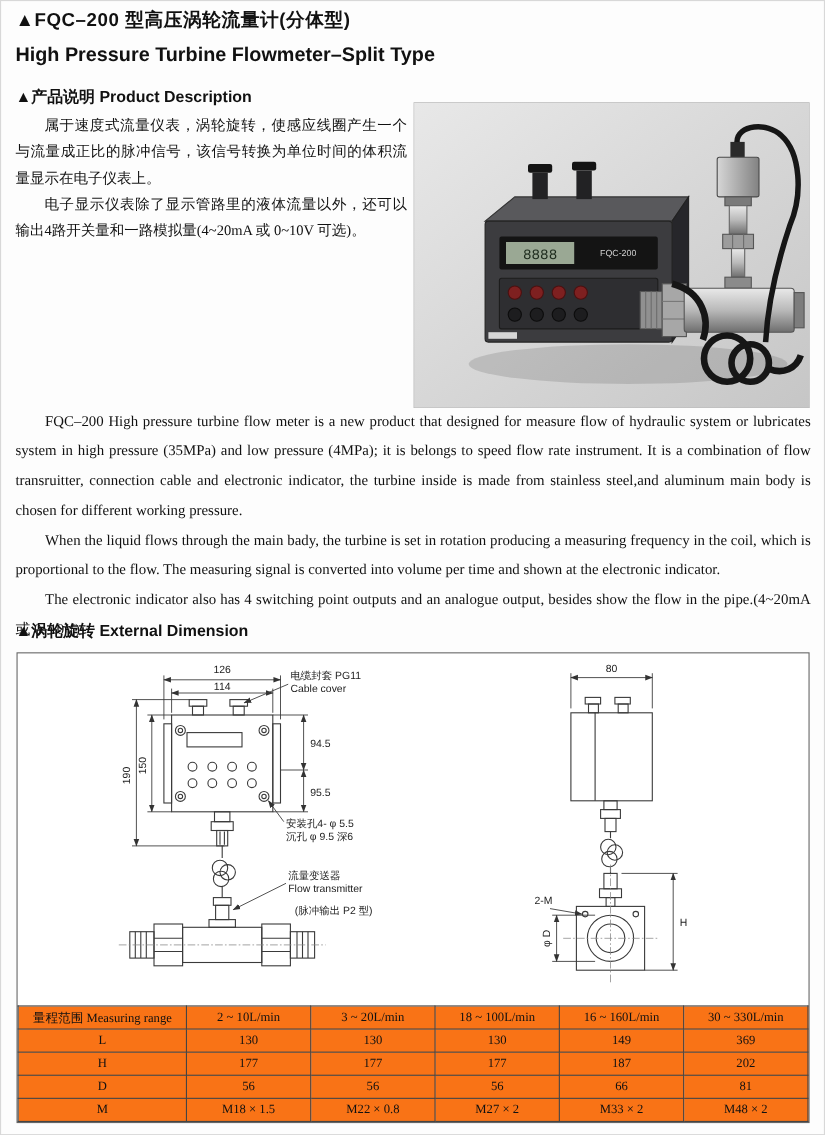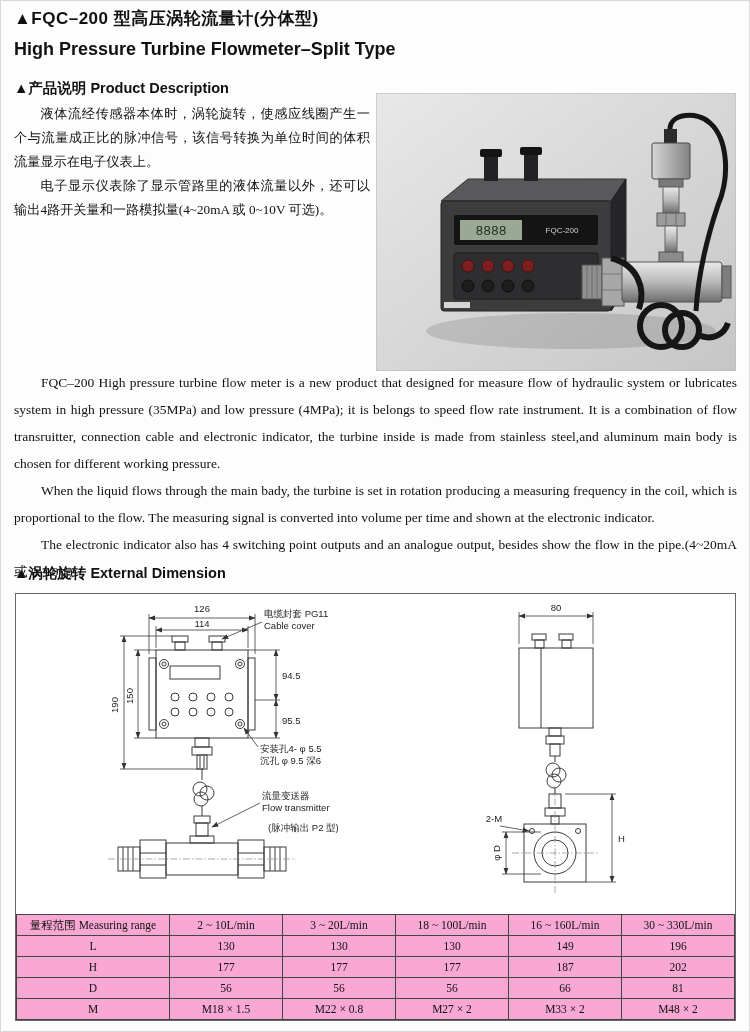--- a/index.html
+++ b/index.html
@@ -19,35 +19,35 @@
   .dim-box{left:14px;top:592px;width:721px;height:428px;border:1px solid #666;box-sizing:border-box;background:#fff;}
   .drw{position:absolute;top:6px;}
   .drw.front{left:38px;}
   .drw.side{left:428px;}
   svg .ln{fill:none;stroke:#3a3a3a;stroke-width:1;}
   svg .dm{fill:none;stroke:#3a3a3a;stroke-width:.8;}
   svg .cl{fill:none;stroke:#888;stroke-width:.7;stroke-dasharray:7 2 1.5 2;}
   svg .dt{font-family:"Liberation Sans",sans-serif;font-size:9.5px;fill:#222;}
   .dim-table{position:absolute;bottom:0;left:0;width:100%;border-collapse:collapse;table-layout:fixed;
              font-size:11.5px;font-family:"Liberation Serif",serif;}
-  .dim-table td{border:1px solid #444;height:20px;text-align:center;padding:0 2px;background:#f9a8d4;}
+  .dim-table td{border:1px solid #444;height:20px;text-align:center;padding:0 2px;background:#f97316;}
   .dim-table td:first-child{width:148px;}
 </style>
 </head>
 <body>
 
 <div class="page">
 
   <div class="abs title-cn">▲FQC–200 型高压涡轮流量计(分体型)</div>
   <div class="abs title-en">High Pressure Turbine Flowmeter–Split Type</div>
 
   <div class="abs sec-heading sec1">▲产品说明  Product Description</div>
 
   <div class="abs cn-block">
-    <p>液体流经传感器本体时，涡轮旋转，使感应线圈产生一个与流量成正比的脉冲信号，该信号转换为单位时间的体积流量显示在电子仪表上。</p>
+    <p>属于速度式流量仪表，涡轮旋转，使感应线圈产生一个与流量成正比的脉冲信号，该信号转换为单位时间的体积流量显示在电子仪表上。</p>
     <p>电子显示仪表除了显示管路里的液体流量以外，还可以输出4路开关量和一路模拟量(4~20mA 或 0~10V 可选)。</p>
   </div>
 
   <div class="abs photo">
     <svg width="360" height="278" viewBox="0 0 360 278">
       <defs>
         <linearGradient id="pbg" x1="0" y1="0" x2="1" y2="1">
           <stop offset="0" stop-color="#e8e8e8"></stop>
             <stop offset="1" stop-color="#c6c6c6"></stop>
         </linearGradient>
@@ -307,21 +307,21 @@
           <td>18 ~ 100L/min</td>
           <td>16 ~ 160L/min</td>
           <td>30 ~ 330L/min</td>
         </tr>
         <tr>
           <td>L</td>
           <td>130</td>
           <td>130</td>
           <td>130</td>
           <td>149</td>
-          <td>196</td>
+          <td>369</td>
         </tr>
         <tr>
           <td>H</td>
           <td>177</td>
           <td>177</td>
           <td>177</td>
           <td>187</td>
           <td>202</td>
         </tr>
         <tr>

